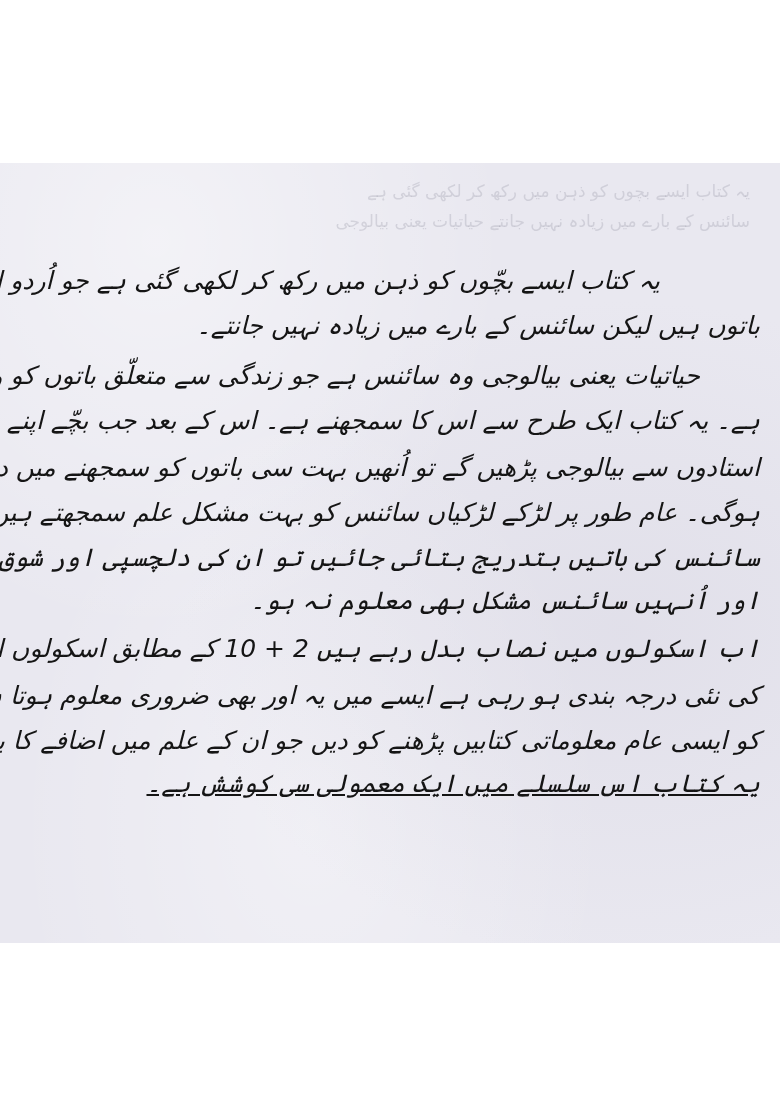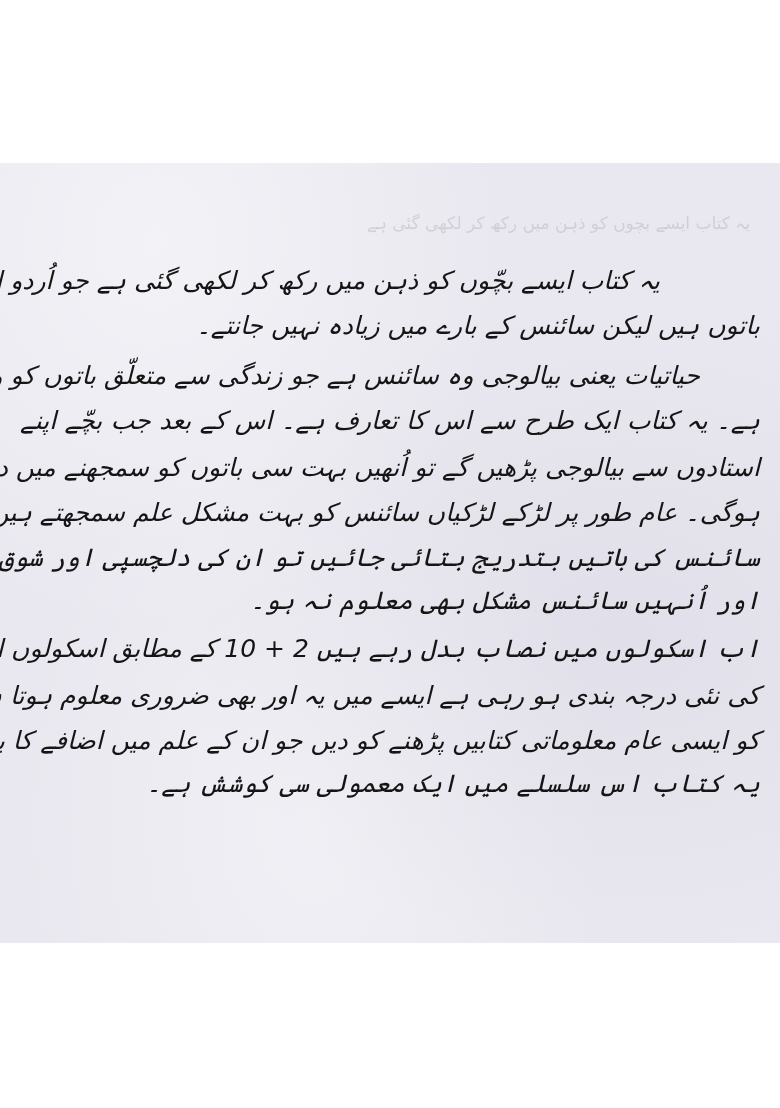--- a/index.html
+++ b/index.html
@@ -35,21 +35,20 @@
       width: 780px;
       direction: rtl;
       text-align: right;
       font-family: "DejaVu Sans", sans-serif;
       font-size: 17px;
       color: rgba(120,118,135,0.22);
       white-space: nowrap;
       padding-right: 30px;
       box-sizing: border-box;
       letter-spacing: 1px;
-      margin-top: 32px;
     }
     .line {
       position: absolute;
       direction: rtl;
       unicode-bidi: plaintext;
       font-family: "DejaVu Sans", sans-serif;
       font-size: 25px;
       font-style: italic;
       color: #151515;
       white-space: nowrap;
@@ -58,36 +57,37 @@
     }
     .line.indent { right: 118px; }
   </style>
 </head>
 <body>
 
 <div class="canvas">
   <div class="scan-page">
 
     <div class="bleed" style="top: 18px;">یہ کتاب ایسے بچوں کو ذہن میں رکھ کر لکھی گئی ہے</div>
+    <div class="bleed" style="top: 48px;">سائنس کے بارے میں زیادہ نہیں جانتے حیاتیات یعنی بیالوجی</div>
 
     <div>
       <div class="line indent" style="top: 105px; right: 120px; left: 20px; text-align: justify; text-align-last: justify;">یہ کتاب ایسے بچّوں کو ذہن میں رکھ کر لکھی گئی ہے جو اُردو اچھّی طرح پڑھ</div>
       <div class="line" style="top: 150px; right: 20px; left: 200px; text-align: justify; text-align-last: justify;">باتوں ہیں لیکن سائنس کے بارے میں زیادہ نہیں جانتے۔</div>
     </div>
 
     <div>
       <div class="line" style="top: 200px; right: 80px; left: 20px; text-align: justify; text-align-last: justify;">حیاتیات یعنی بیالوجی وہ سائنس ہے جو زندگی سے متعلّق باتوں کو واضح کرتی</div>
-      <div class="line" style="top: 245px; right: 20px; left: 20px; text-align: justify; text-align-last: justify;">ہے۔ یہ کتاب ایک طرح سے اس کا تعارف ہے۔ اس کے بعد جب بچّے اپنے</div>
+      <div class="line" style="top: 245px; right: 20px; left: 20px; text-align: justify; text-align-last: justify;">ہے۔ یہ کتاب ایک طرح سے اس کا سمجھنے ہے۔ اس کے بعد جب بچّے اپنے</div>
       <div class="line" style="top: 292px; right: 20px; left: 20px; text-align: justify; text-align-last: justify;">استادوں سے بیالوجی پڑھیں گے تو اُنھیں بہت سی باتوں کو سمجھنے میں دقّت نہ</div>
       <div class="line" style="top: 337px; right: 20px; left: 20px; text-align: justify; text-align-last: justify;">ہوگی۔ عام طور پر لڑکے لڑکیاں سائنس کو بہت مشکل علم سمجھتے ہیں لیکن اگر اُن کو</div>
       <div class="line" style="top: 382px; right: 20px; left: 20px; text-align: justify; text-align-last: justify;">سائنس کی باتیں بتدریج بتائی جائیں تو ان کی دلچسپی اور شوق میں اضافہ بھی ہو</div>
       <div class="line" style="top: 425px; right: 20px; left: 330px; text-align: justify; text-align-last: justify;">اور اُنہیں سائنس مشکل بھی معلوم نہ ہو۔</div>
     </div>
 
     <div>
       <div class="line" style="top: 473px; right: 20px; left: 20px; text-align: justify; text-align-last: justify;">اب اسکولوں میں نصاب بدل رہے ہیں 2 + 10 کے مطابق اسکولوں اور کالج</div>
       <div class="line" style="top: 520px; right: 20px; left: 20px; text-align: justify; text-align-last: justify;">کی نئی درجہ بندی ہو رہی ہے ایسے میں یہ اور بھی ضروری معلوم ہوتا ہے کہ ہم بچّوں</div>
       <div class="line" style="top: 565px; right: 20px; left: 20px; text-align: justify; text-align-last: justify;">کو ایسی عام معلوماتی کتابیں پڑھنے کو دیں جو ان کے علم میں اضافے کا باعث بنیں۔</div>
-      <div class="line" style="top: 608px; right: 20px; left: 330px; text-align: justify; text-align-last: justify;">یہ کتاب اس سلسلے میں ایک معمولی سی کوشش ہے۔</div>
+      <div class="line" style="top: 608px; right: 20px; left: 330px; text-align: justify; text-align-last: justify; text-decoration: underline;">یہ کتاب اس سلسلے میں ایک معمولی سی کوشش ہے۔</div>
     </div>
 
   </div>
 </div>
 
 </body></html>

